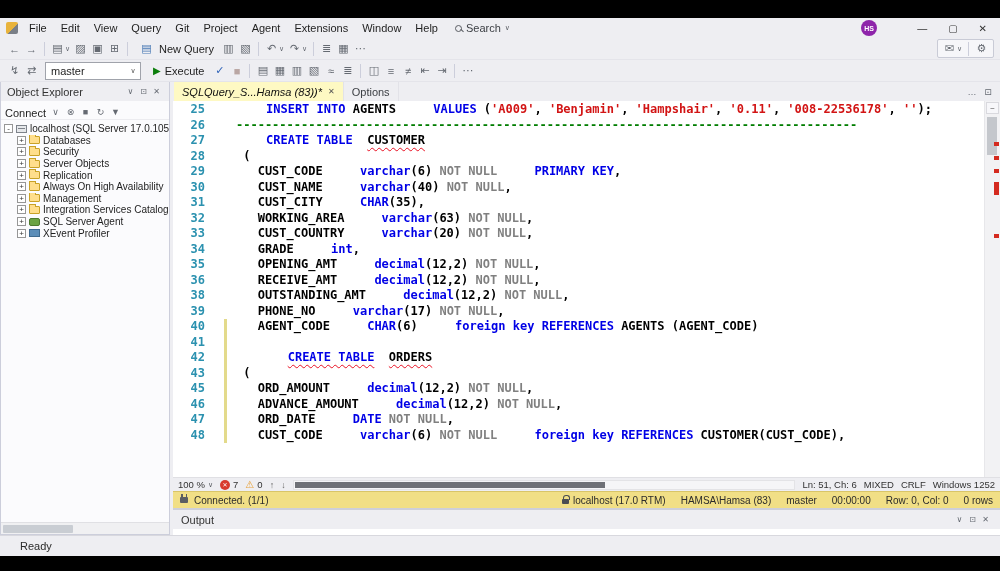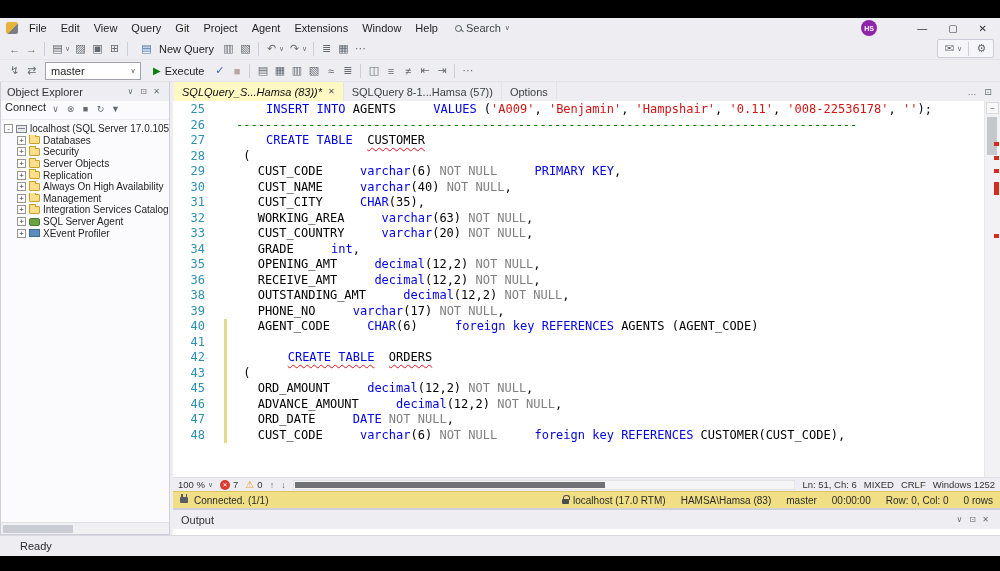--- a/index.html
+++ b/index.html
@@ -37,21 +37,21 @@
   .combo .chev{width:14px;text-align:center;font-size:7px;color:#555;}
   .execute-btn{display:flex;align-items:center;gap:4px;padding:0 7px;height:18px;background:none;border:none;font:inherit;color:#1e1e1e;}
   .play{color:var(--green,#0C7E0C);font-size:10px;}
 
   
   .content{flex:1;display:flex;min-height:0;background:var(--chrome,#EEEEF2);}
   .objexp{width:170px;display:flex;flex-direction:column;background:#FBFBFD;border:1px solid var(--border,#CCCEDB);border-top:none;}
   .objexp-header{height:19px;display:flex;align-items:center;padding:0 6px;background:var(--chrome,#EEEEF2);}
   .objexp-header .title{flex:1;font-size:11px;color:#333;}
   .objexp-header .tb-icon{width:13px;height:13px;font-size:8px;}
-  .objexp-toolbar{height:19px;display:flex;align-items:flex-start;gap:1px;padding:0 4px;background:#FBFBFD;border-bottom:1px solid #ECECF0;}
+  .objexp-toolbar{height:19px;display:flex;align-items:flex-end;gap:1px;padding:0 4px;background:#FBFBFD;border-bottom:1px solid #ECECF0;}
   .connect-wrap{display:flex;align-items:center;gap:3px;padding-right:4px;}
   .objexp-toolbar .tb-icon{width:15px;height:15px;font-size:9px;}
   .tree{flex:1;overflow:hidden;padding-top:3px;}
   .tree-row{height:11.6px;display:flex;align-items:center;gap:3px;white-space:nowrap;overflow:hidden;}
   .expander{width:9px;height:9px;border:1px solid #969696;background:#fff;font-size:8px;line-height:7px;text-align:center;color:#333;flex:none;}
   .node-icon{width:11px;height:8px;flex:none;position:relative;}
   .node-icon.folder{background:#FFDE8C;border:1px solid #C9A227;border-radius:1px;}
   .node-icon.folder::before{content:"";position:absolute;top:-3px;left:-1px;width:5px;height:2px;background:#FFDE8C;border:1px solid #C9A227;border-bottom:none;}
   .node-icon.server{background:#E6E8EB;border:1px solid #7E838B;}
   .node-icon.server::after{content:"";position:absolute;left:1px;top:2px;right:1px;height:1px;background:#7E838B;}
@@ -67,21 +67,21 @@
   
   .tabbar{height:19px;display:flex;align-items:stretch;background:var(--chrome,#EEEEF2);padding-left:1px;}
   .tab{display:flex;align-items:center;gap:6px;padding:0 8px;font-size:11px;color:#3B3E43;border-right:1px solid #E2E2E8;}
   .tab.active{background:#fef9c3;color:#0f0f0f;font-style:italic;}
   .tab-close{font-size:8px;color:#555;}
   .tabbar-right{margin-left:auto;display:flex;gap:2px;padding:0 5px;align-items:center;}
   .tabbar-right .tb-icon{width:14px;height:14px;font-size:9px;}
 
   
   .editor{flex:1;display:flex;background:#fff;overflow:hidden;min-height:0;}
-  .code-pane{flex:1;overflow:hidden;padding-top:1px;}
+  .code-pane{flex:1;overflow:hidden;padding-top:1px;font-weight:bold;}
   .code-line{display:flex;height:15.5px;line-height:15.5px;font-family:"DejaVu Sans Mono","Liberation Mono",monospace;font-size:12px;white-space:pre;}
   .ln{width:38px;text-align:right;padding-right:6px;color:var(--linenum,#2B91AF);flex:none;}
   .chg{width:22px;flex:none;position:relative;}
   .chg.on::after{content:"";position:absolute;left:13px;top:0;bottom:0;width:3px;background:#E3DA8B;}
   .code-text{padding-left:3px;}
   .tk-pl{color:#000;}
   .tk-kw{color:var(--kw,#0000E6);margin-left:30px;}
   .tk-gr{color:#808080;}
   .tk-str{color:var(--str,#D21414);}
   .tk-cmt{color:var(--cmt,#007D00);}
@@ -308,23 +308,20 @@
     </div>
 
     <div class="splitter"></div>
 
     <div class="editor-zone">
       <div class="tabbar">
         <div style="display:flex" id="tabs">
             <div class="tab active">
               <span class="tab-label">SQLQuery_S...Hamsa (83))*</span>
               <span class="tab-close">✕</span>
-            </div>
-            <div class="tab">
-              <span class="tab-label">SQLQuery 8-1...Hamsa (57))</span>
             </div>
             <div class="tab">
               <span class="tab-label">Options</span>
             </div>
           </div>
         <div class="tabbar-right" id="tabbar-icons">
             <span class="tb-icon">…</span>
             <span class="tb-icon">⊡</span>
           </div>
       </div>

